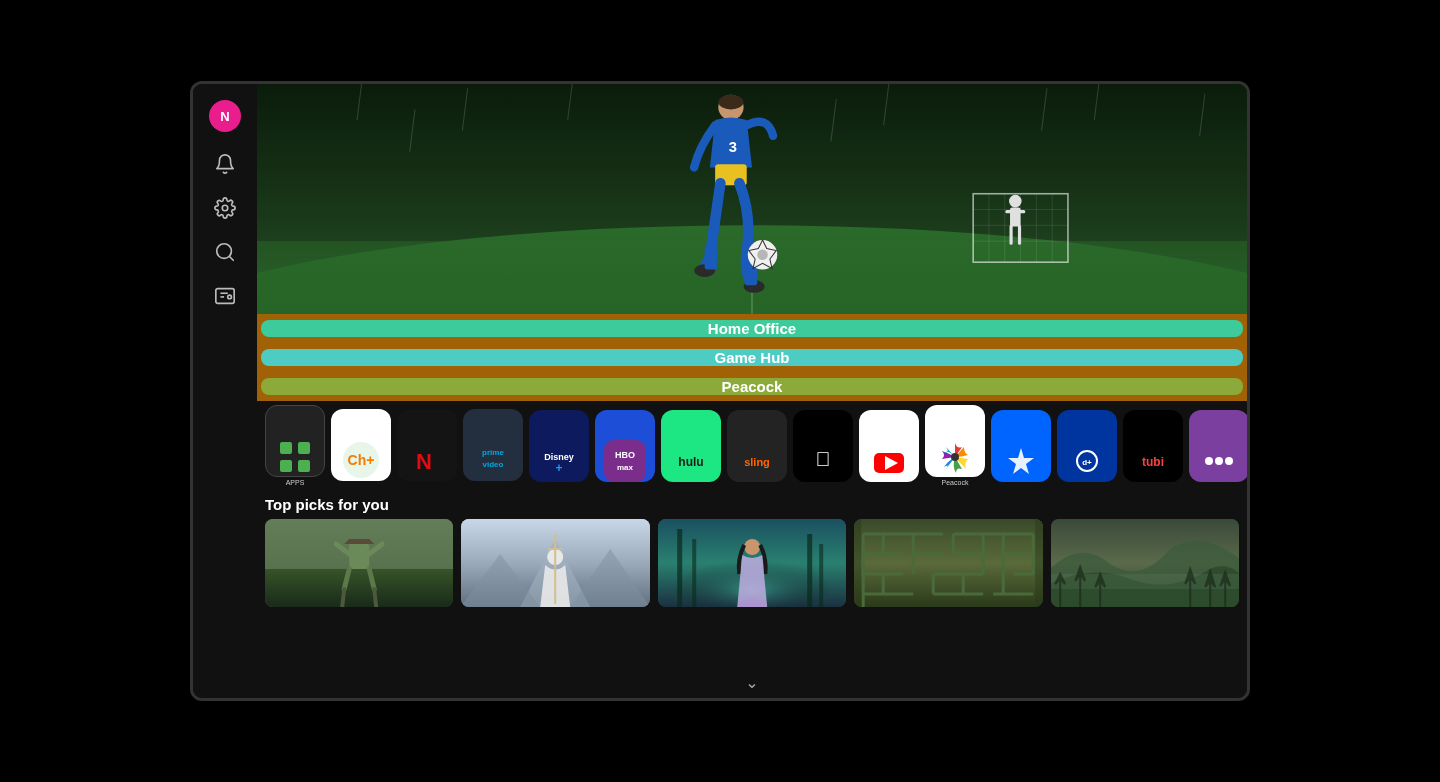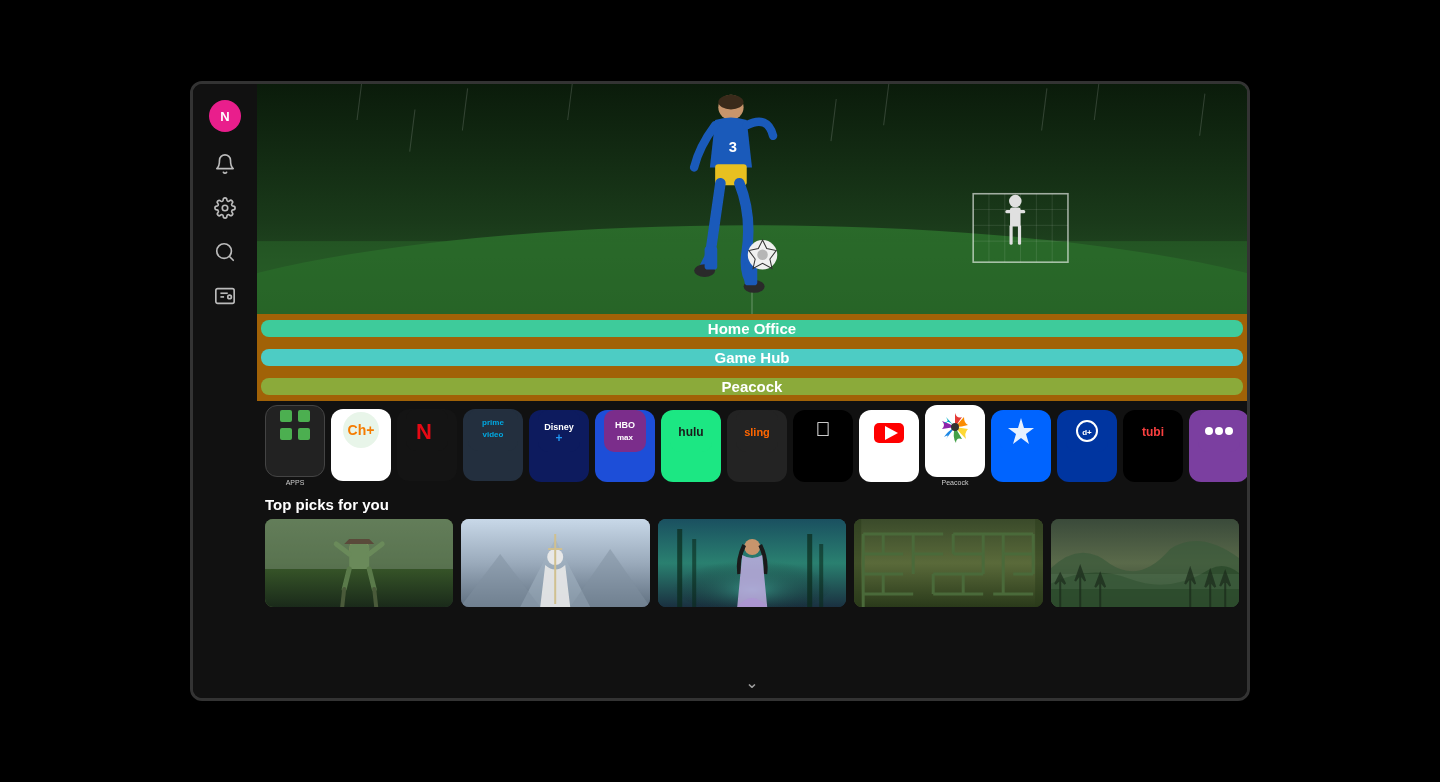--- a/index.html
+++ b/index.html
@@ -117,21 +117,21 @@
       background: #111;
       flex-shrink: 0;
       overflow-x: auto;
     }
     .apps-row::-webkit-scrollbar { display: none; }
     .app-icon {
       width: 60px;
       height: 72px;
       border-radius: 12px;
       display: flex;
-      align-items: flex-start;
+      align-items: flex-end;
       justify-content: center;
       flex-shrink: 0;
       cursor: pointer;
       font-size: 9px;
       font-weight: bold;
       color: #fff;
       position: relative;
       overflow: hidden;
     }
     .app-label {

